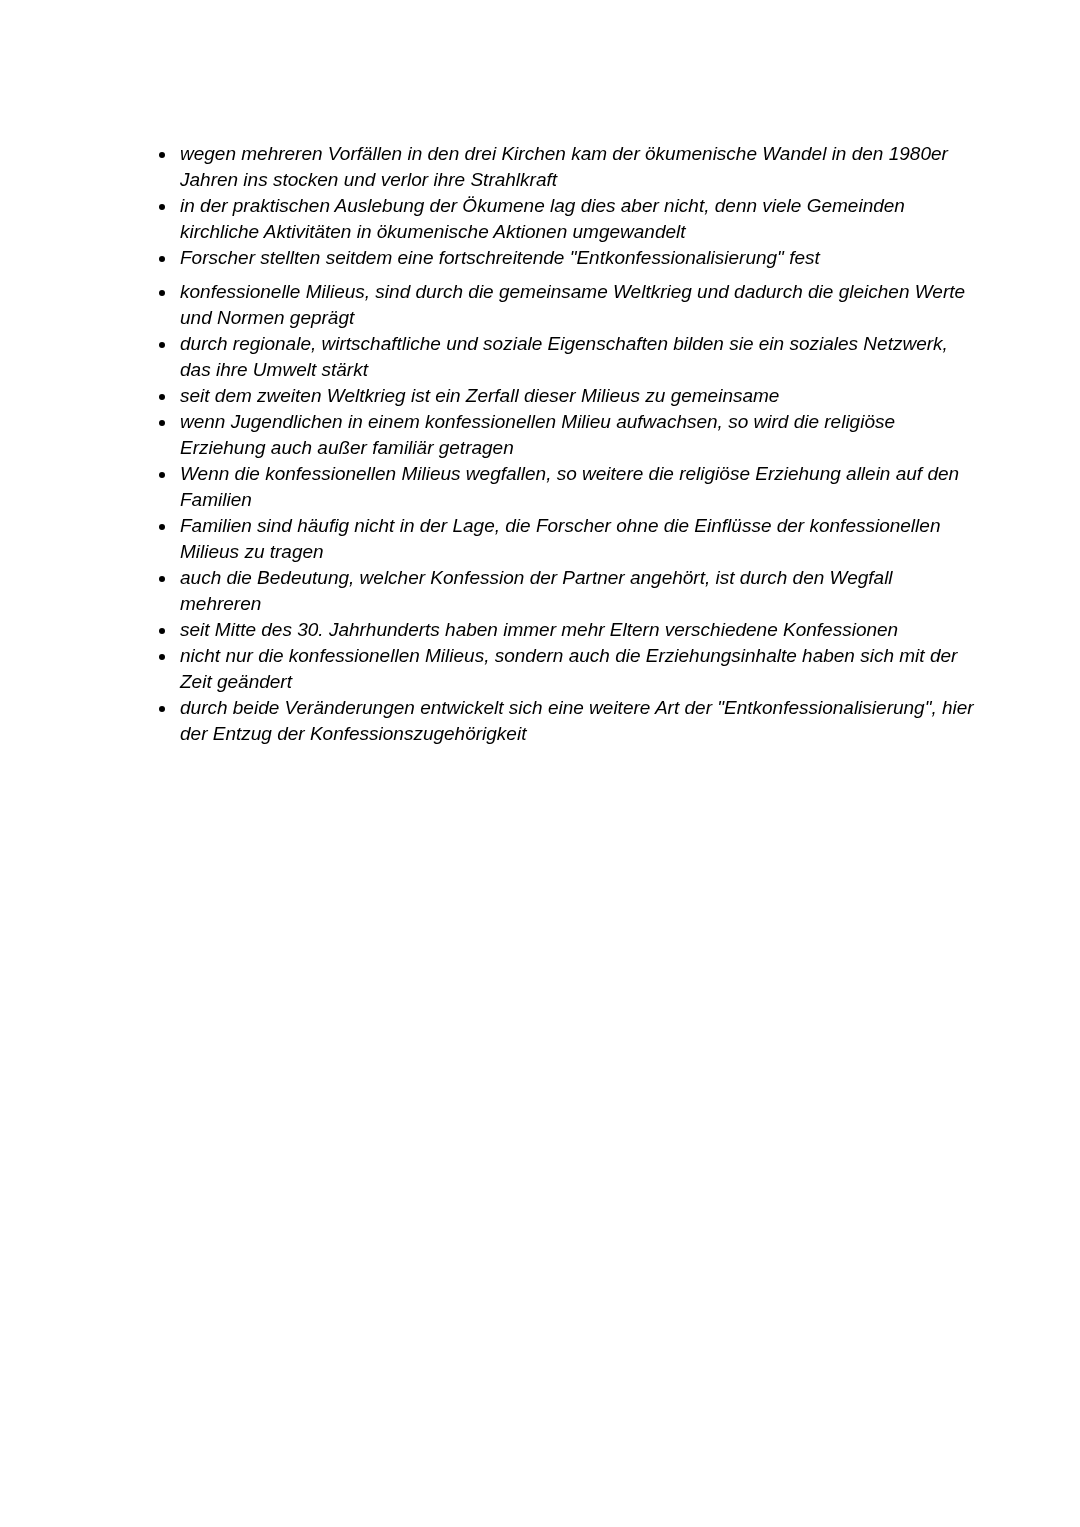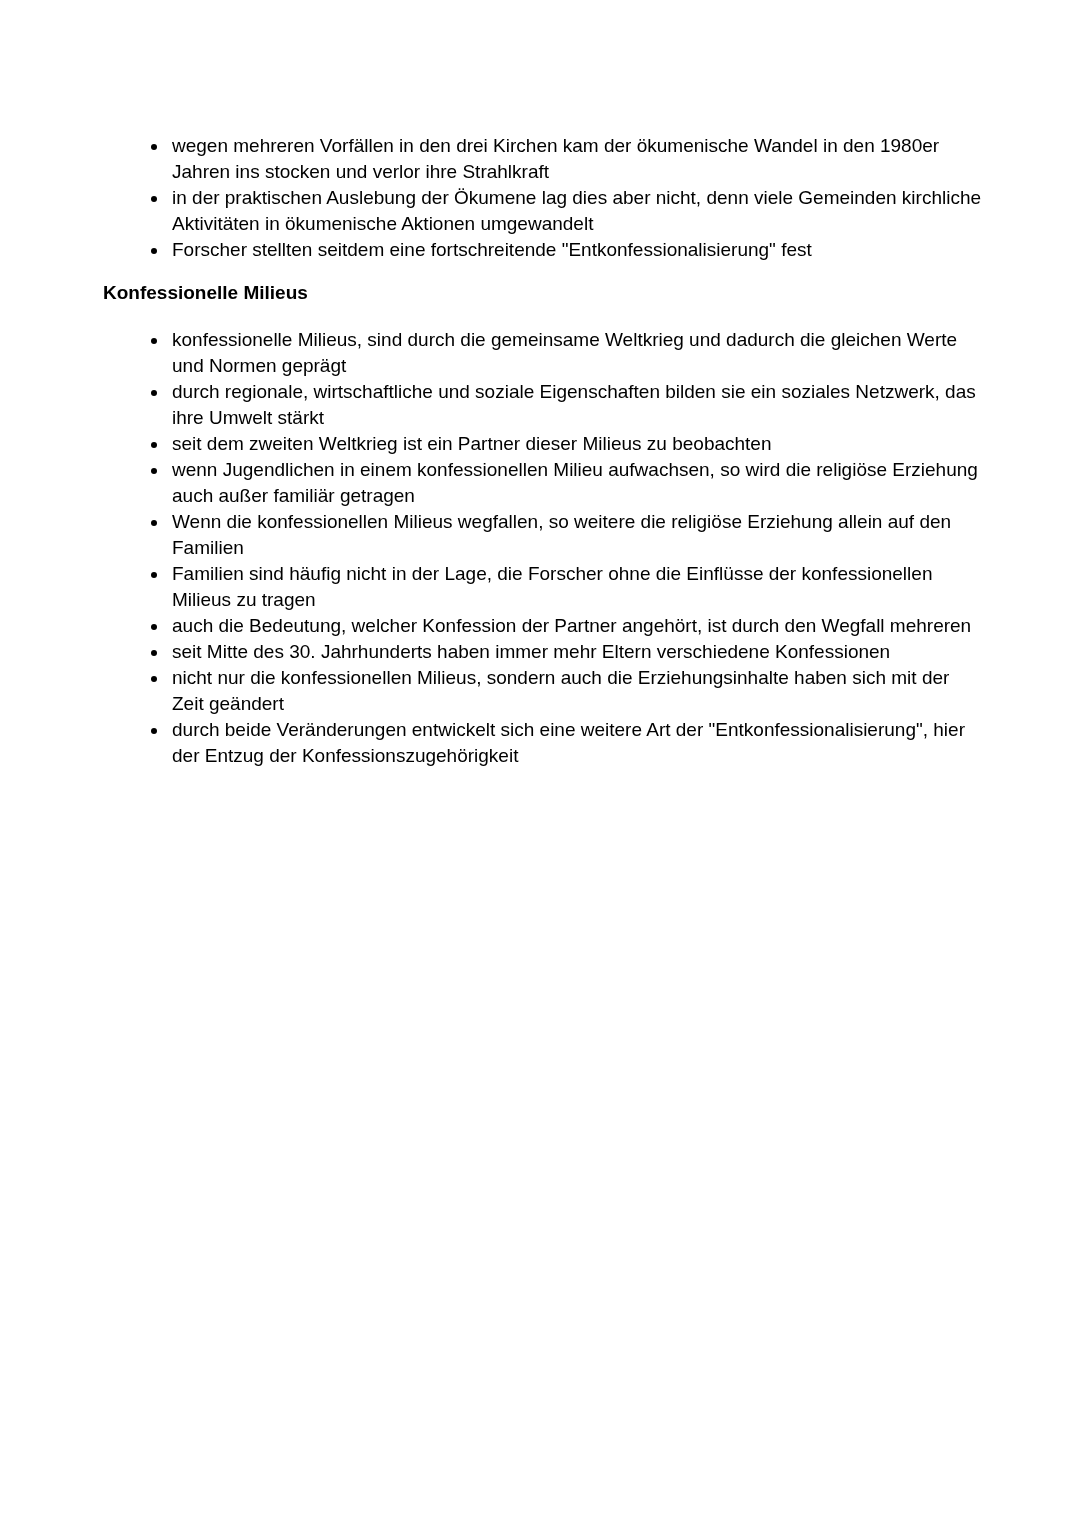--- a/index.html
+++ b/index.html
@@ -16,23 +16,24 @@
   }
   .page {
     box-sizing: border-box;
     width: 1080px;
     height: 1527px;
     background: #ffffff;
     padding: 133px 95px 40px 103px;
     overflow: hidden;
   }
   ul.bullet-list {
-    margin: 0;
+    margin: 8px;
     padding: 0 0 0 66px;
     list-style: disc outside;
+    font-style: italic;
   }
   ul.bullet-list li {
     font-size: 19px;
     line-height: 26px;
     padding-left: 3px;
   }
   .heading {
     font-size: 19px;
     line-height: 26px;
     font-weight: bold;
@@ -42,26 +43,25 @@
 </head>
 <body>
 
 <div class="page">
   <ul class="bullet-list">
       <li>wegen mehreren Vorfällen in den drei Kirchen kam der ökumenische Wandel in den 1980er Jahren ins stocken und verlor ihre Strahlkraft</li>
       <li>in der praktischen Auslebung der Ökumene lag dies aber nicht, denn viele Gemeinden kirchliche Aktivitäten in ökumenische Aktionen umgewandelt</li>
       <li>Forscher stellten seitdem eine fortschreitende "Entkonfessionalisierung" fest</li>
     </ul>
 
-  <h2 class="heading">Konfessionelle Milieus</h2>
 
   <ul class="bullet-list">
       <li>konfessionelle Milieus, sind durch die gemeinsame Weltkrieg und dadurch die gleichen Werte und Normen geprägt</li>
       <li>durch regionale, wirtschaftliche und soziale Eigenschaften bilden sie ein soziales Netzwerk, das ihre Umwelt stärkt</li>
-      <li>seit dem zweiten Weltkrieg ist ein Partner dieser Milieus zu beobachten</li>
+      <li>seit dem zweiten Weltkrieg ist ein Zerfall dieser Milieus zu gemeinsame</li>
       <li>wenn Jugendlichen in einem konfessionellen Milieu aufwachsen, so wird die religiöse Erziehung auch außer familiär getragen</li>
       <li>Wenn die konfessionellen Milieus wegfallen, so weitere die religiöse Erziehung allein auf den Familien</li>
       <li>Familien sind häufig nicht in der Lage, die Forscher ohne die Einflüsse der konfessionellen Milieus zu tragen</li>
       <li>auch die Bedeutung, welcher Konfession der Partner angehört, ist durch den Wegfall mehreren</li>
       <li>seit Mitte des 30. Jahrhunderts haben immer mehr Eltern verschiedene Konfessionen</li>
       <li>nicht nur die konfessionellen Milieus, sondern auch die Erziehungsinhalte haben sich mit der Zeit geändert</li>
       <li>durch beide Veränderungen entwickelt sich eine weitere Art der "Entkonfessionalisierung", hier der Entzug der Konfessionszugehörigkeit</li>
     </ul>
 </div>
 

